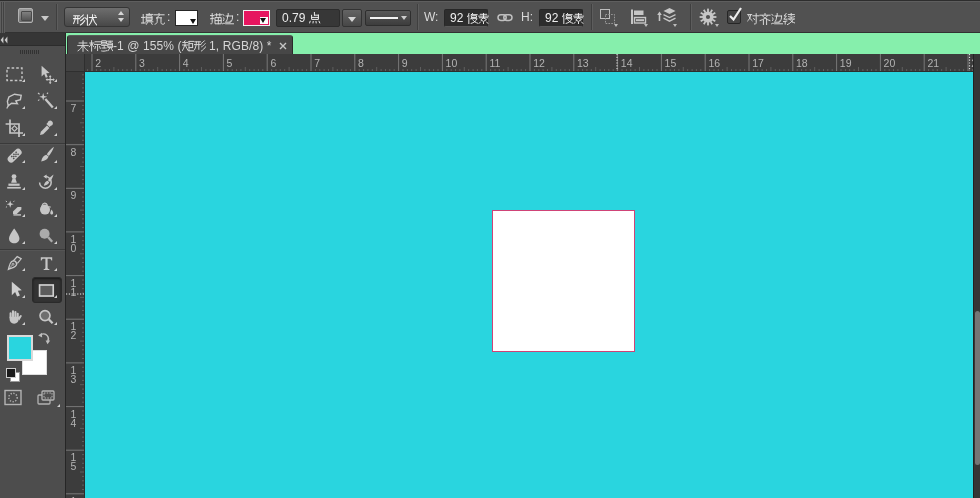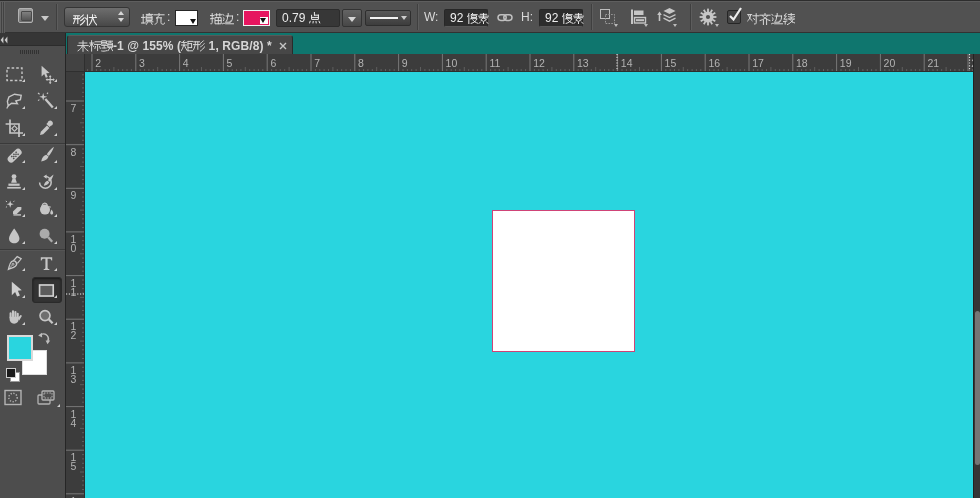--- a/index.html
+++ b/index.html
@@ -143,21 +143,21 @@
           <path d="M6,0.2 V1.6 M0.8,2.2 H11.2 M8.6,2.6 C7.4,4.6 4.6,6.6 1,7.6 M3.4,2.6 C4.6,4.6 7.4,6.6 11,7.6 M4.4,6.8 V11.6 M7.6,5.6 V11.6" fill="none" stroke="#dadada" stroke-width="1.0" stroke-linecap="round"></path>
         </g>
         <g transform="translate(24,0) scale(1.0)">
           <path d="M6.2,0.4 V3 M4,3 H10.6 M10.6,3 C10.6,6 10,8 8.4,9.4 M5.6,3 C5.6,6.4 4.8,8.2 3.4,9.2 L8,9.2 L8.4,8 M0.8,1.2 L2,2.6 M1.2,4.4 C2.2,5 2.4,6.2 1.6,7.6 M0.4,10.8 C1.6,9.8 2.4,10.2 3.6,10.8 H11.6" fill="none" stroke="#dadada" stroke-width="1.0" stroke-linecap="round"></path>
         </g>
         <g transform="translate(36,0) scale(1.0)">
           <path d="M3.2,0.4 L1,3 H3.4 L0.8,6.2 H3.8 M0.4,8.6 L4,8 M2.2,8.4 V11.2 M5.2,1.6 H11.4 M8.2,0.4 V2.8 M5.6,3.6 C7.4,4.4 9.6,4.4 11.6,3.6 M8.2,4.4 V5.8 M5,6 H11.8 M6.4,6 C7.6,7.6 9.6,9.2 11.8,10 M10.4,6.2 C9,8.4 7,10.4 4.4,11.6 M8.4,8.2 L9.2,9.4" fill="none" stroke="#dadada" stroke-width="1.0" stroke-linecap="round"></path>
         </g>
       </svg></div>
 </div>
-<div class="a" style="left:66px;top:33px;width:914px;height:21px;background:#0f766e;font-weight:bold;">
+<div class="a" style="left:66px;top:33px;width:914px;height:21px;background:#86efac;">
 <div class="a" style="left:1px;top:2px;width:226px;height:19px;background:#474747;border:1px solid #2a2a2a;border-bottom:none;border-radius:3px 3px 0 0;box-sizing:border-box;border-top-color:#585858;">
 <div class="a" style="left:9px;top:4px;color:#d6d6d6;font-size:12px;line-height:12px;white-space:nowrap;letter-spacing:0.1px;"><svg width="36" height="12" viewBox="0 0 36 12" style="vertical-align:-2px">
           <g transform="translate(0,0) scale(1.0)">
             <path d="M2,3 H10 M0.7,5.6 H11.3 M6,0.8 V11.4 M5.4,5.8 C4.6,7.8 3,9.5 1,10.8 M6.6,5.8 C7.4,7.8 9,9.5 11,10.8" fill="none" stroke="#d6d6d6" stroke-width="1.0" stroke-linecap="round"></path>
           </g>
           <g transform="translate(12,0) scale(1.0)">
             <path d="M2.6,0.6 V11.2 M0.6,3 H5 M2.2,3.6 C1.8,5 1.2,6 0.4,6.8 M3,3.6 C3.4,5 4,6 4.8,6.8 M6,1.8 H11.6 M5.4,4.4 H12 M8.6,4.6 V10.6 M6.6,6.4 L5.9,8.6 M10.6,6.4 L11.3,8.6" fill="none" stroke="#d6d6d6" stroke-width="1.0" stroke-linecap="round"></path>
           </g>
           <g transform="translate(24,0) scale(1.0)">
             <path d="M1,0.8 H5.4 V4 H1 Z M1,2.4 H5.4 M0.6,5.4 H6 M3.2,5.4 V8 M1,8 H5.2 M0.6,11 C2,11.4 4,11.2 6,10.6 M6.6,1.2 H12 M9.2,1.2 V2.6 M7.2,3 H11.4 V7.6 H7.2 Z M7.2,4.6 H11.4 M7.2,6.2 H11.4 M8.6,8.2 L7,10.8 M10.2,8.2 L11.6,10.8" fill="none" stroke="#d6d6d6" stroke-width="1.0" stroke-linecap="round"></path>

